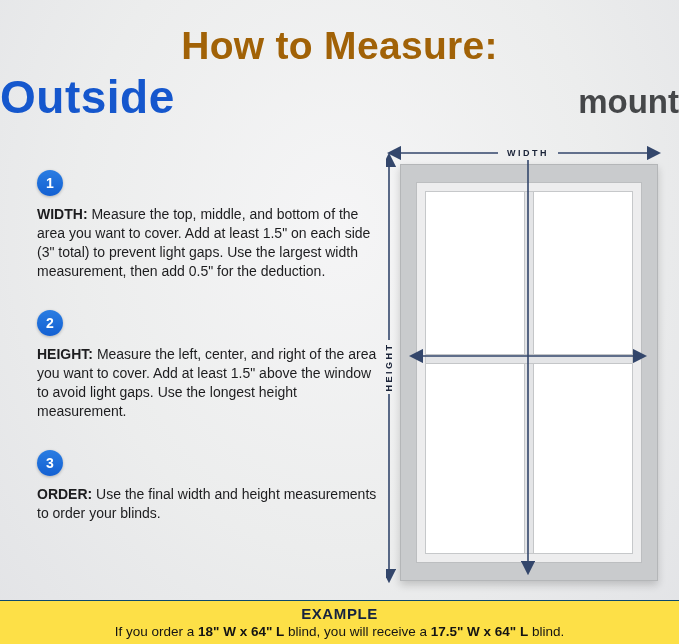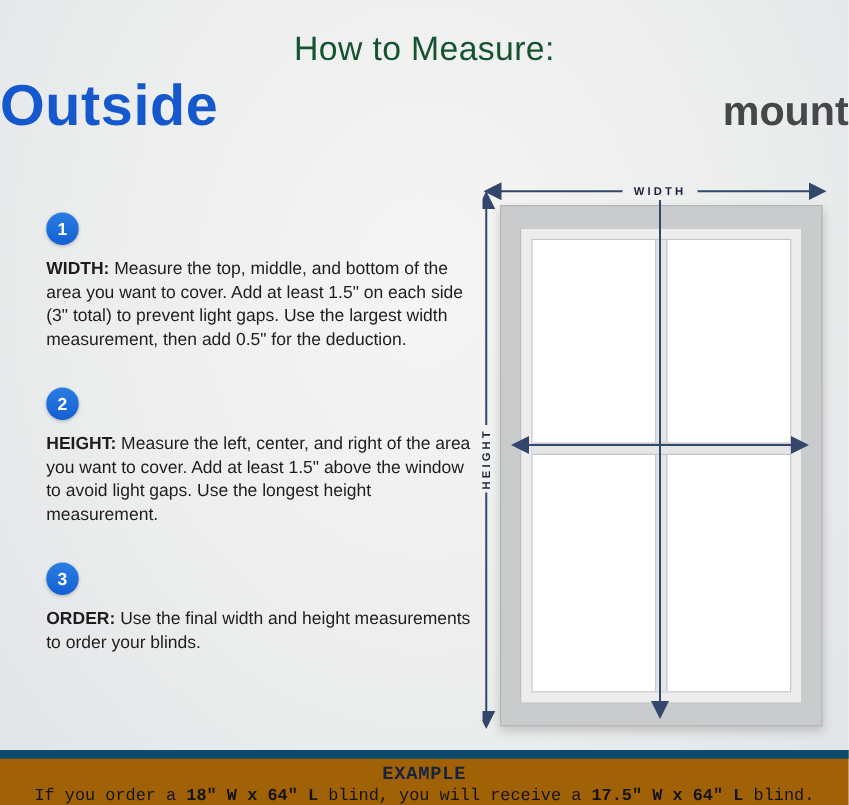--- a/index.html
+++ b/index.html
@@ -3,21 +3,21 @@
 <meta charset="utf-8">
 <style>
   html,body{margin:0;padding:0;}
   body{
     width:679px;height:644px;position:relative;overflow:hidden;
     font-family:"Liberation Sans",sans-serif;
     background:radial-gradient(ellipse at 50% 35%, #f5f5f6 0%, #eceded 55%, #e2e3e6 100%);
   }
   
   .title{position:absolute;left:0;right:0;top:24px;text-align:center;}
-  .title-line1{font-size:27px;font-weight:400;color:#14532d;letter-spacing:.3px;}
+  .title-line1{font-size:39px;font-weight:700;color:#a16207;letter-spacing:.3px;}
   .title-line2{display:flex;justify-content:space-between;align-items:baseline;gap:12px;margin-top:2px;}
   .title-highlight{font-size:46px;font-weight:800;color:#1557cd;letter-spacing:.5px;}
   .title-suffix{font-size:33px;font-weight:700;color:#454749;}
   
   .steps{position:absolute;left:37px;top:168px;width:342px;}
   .step{position:absolute;left:0;width:342px;}
   .step-1{top:2px;} .step-2{top:142px;} .step-3{top:282px;}
   .step-circle{
     width:26px;height:26px;border-radius:50%;
     background:linear-gradient(180deg,#2a7de2 0%,#1360d2 100%);
@@ -53,23 +53,22 @@
   .arrows-svg{position:absolute;left:0;top:0;width:282px;height:450px;}
   .measure-label{
     position:absolute;font-size:9px;font-weight:700;letter-spacing:2.5px;
     color:#1a2338;white-space:nowrap;
   }
   .width-label{left:142px;top:9px;transform:translate(-50%,-50%);}
   .height-label{left:3px;top:223px;transform:translate(-50%,-50%) rotate(-90deg);}
   
   .footer{
     position:absolute;left:0;right:0;top:600px;bottom:0;
-    background:#a16207;border-top:7px solid #0c4a6e;
+    background:#fde047;border-top:1px solid #0c4a6e;
     text-align:center;
-    font-family:Liberation Mono, monospace;
   }
   .example-heading{margin-top:4px;font-size:15px;font-weight:800;color:#16233f;letter-spacing:.6px;}
   .example-text{margin-top:2px;font-size:13.5px;color:#141414;}
   .example-bold{font-weight:700;}
 </style>
 </head>
 <body>
 
 <div class="title">
   <div class="title-line1">How to Measure:</div>

